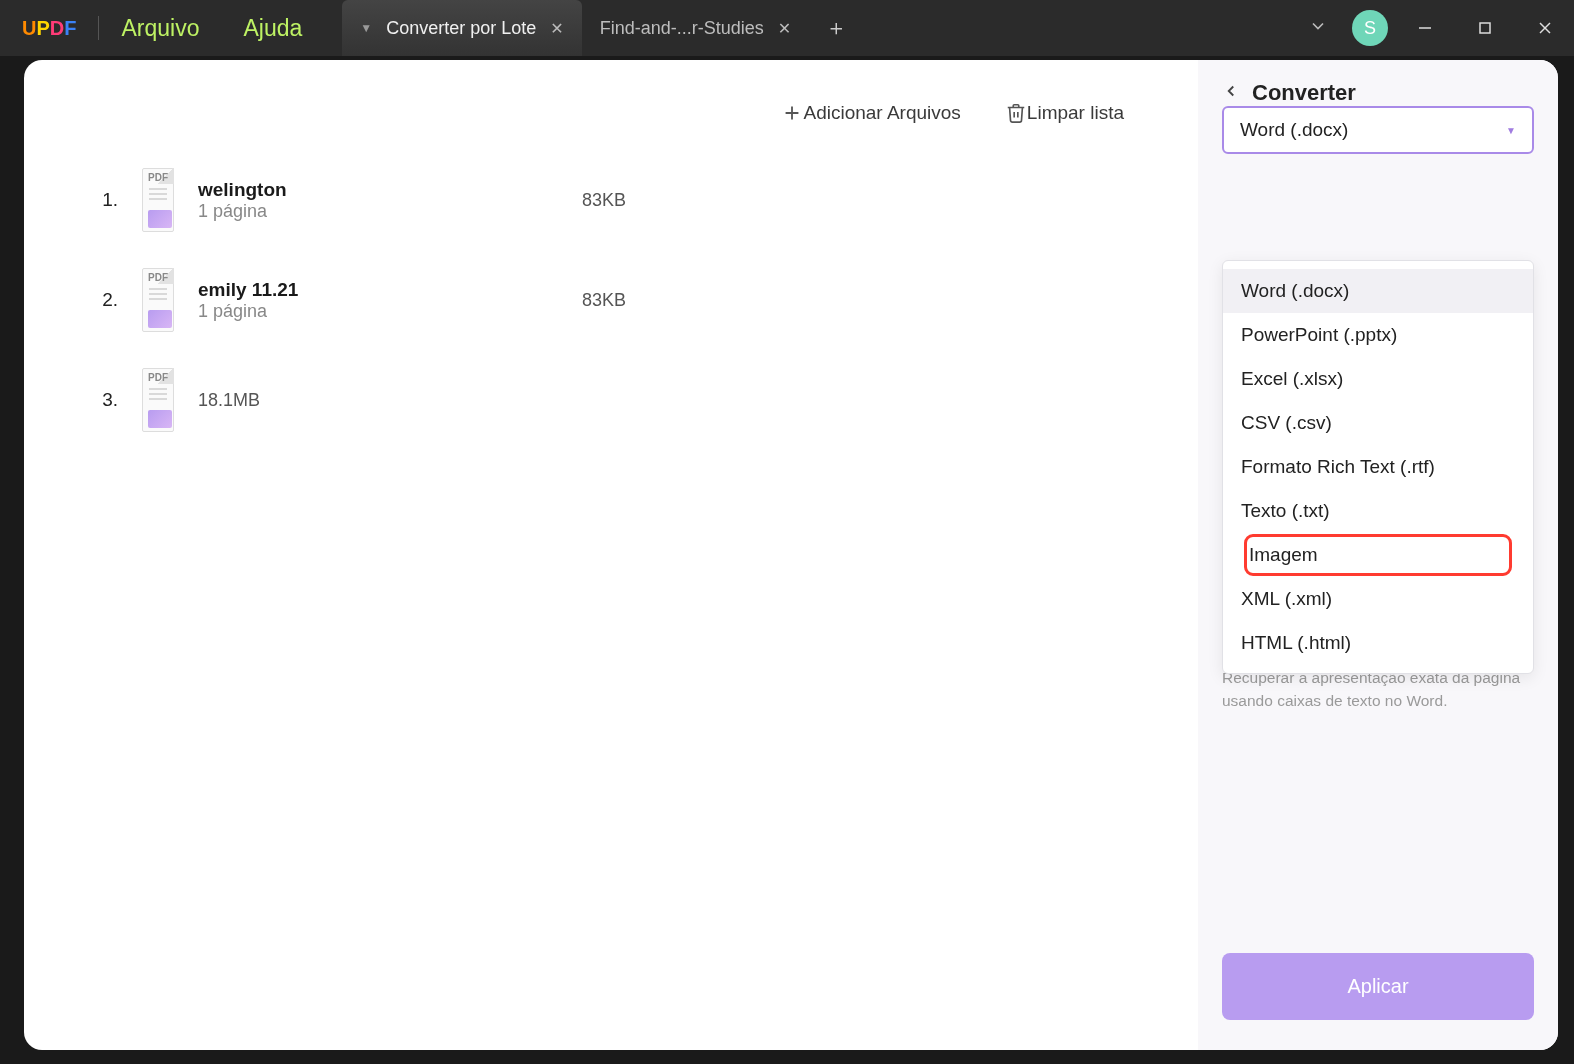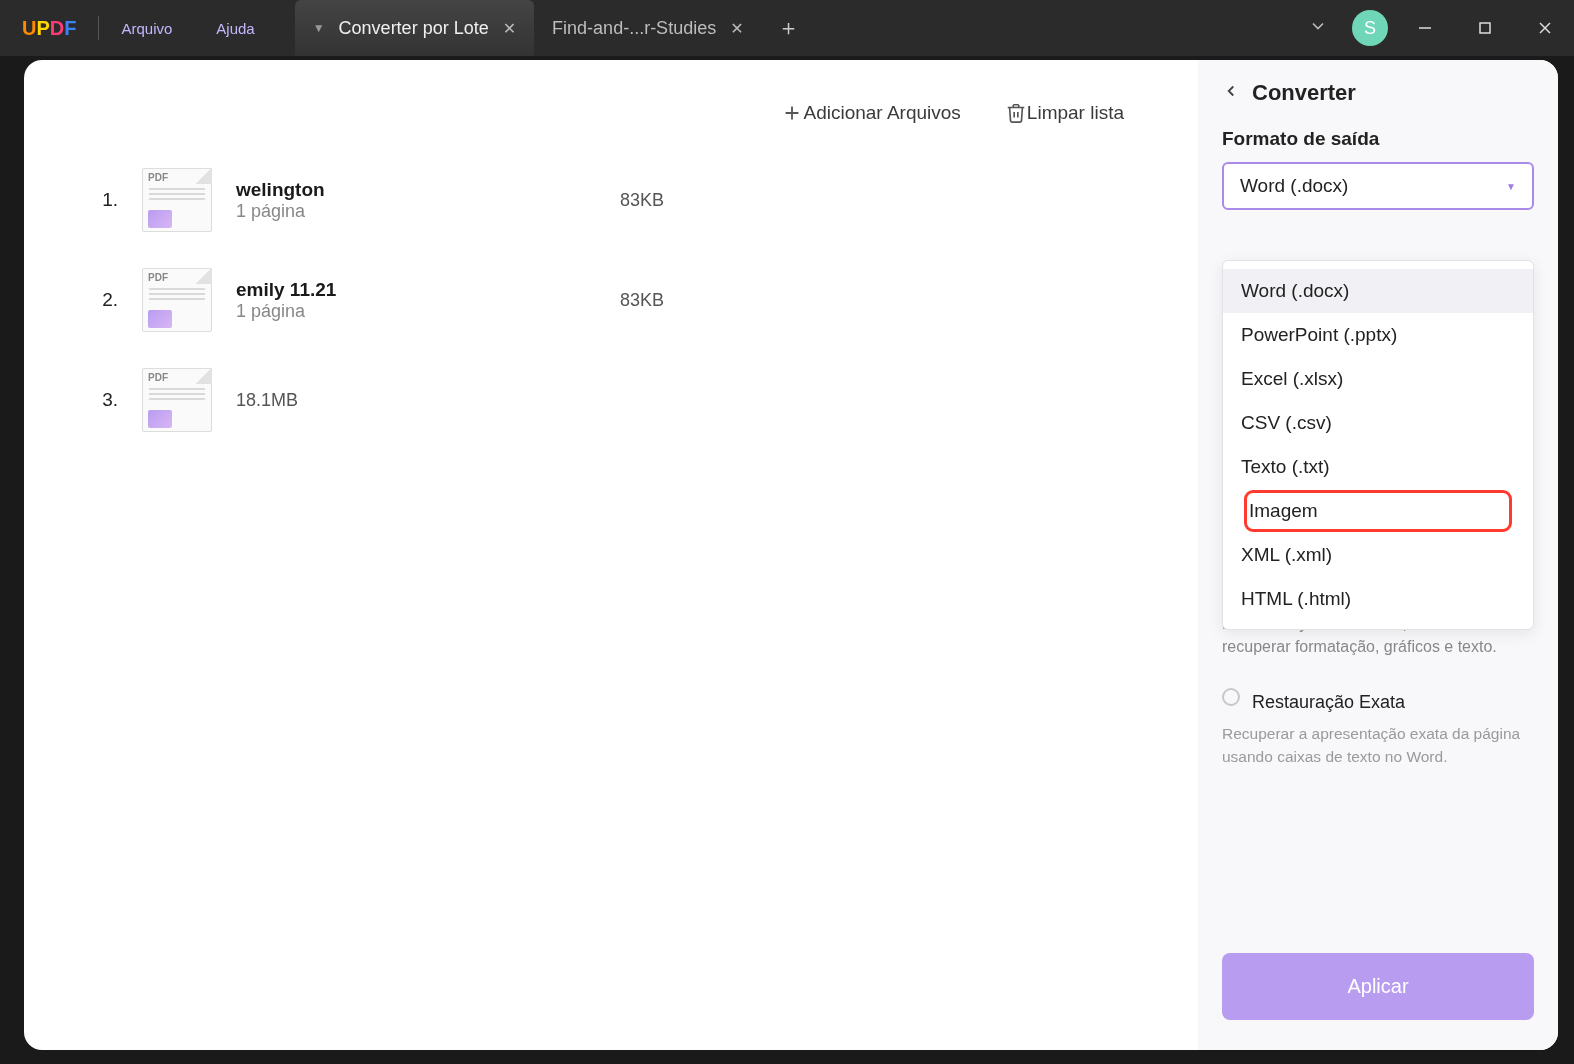--- a/index.html
+++ b/index.html
@@ -2,21 +2,21 @@
 <html><head>
 <meta charset="utf-8">
 <style>
 * { margin: 0; padding: 0; box-sizing: border-box; font-family: -apple-system, BlinkMacSystemFont, "Segoe UI", sans-serif; }
 html, body { width: 1574px; height: 1064px; background: #1a1a1a; overflow: hidden; }
 
 .titlebar { height: 56px; background: #2b2b2b; display: flex; align-items: center; padding: 0; }
 .logo { padding: 0 22px; font-weight: 700; font-size: 20px; letter-spacing: 0; }
 .logo .u { color: #ff8a00; } .logo .p { color: #ffd600; } .logo .d { color: #ff3b77; } .logo .f { color: #3b82f6; }
 .logo-sep { width: 1px; height: 24px; background: #555; }
-.menu-item { color: #c4b5fd; padding: 0 22px; font-size: 15px; cursor: pointer; height: 100%; display: flex; align-items: center; }
+.menu-item { color: #bef264; padding: 0 22px; font-size: 23px; cursor: pointer; height: 100%; display: flex; align-items: center; }
 .tabstrip { display: flex; align-items: center; height: 100%; margin-left: 18px; flex: 1; }
 .tab { height: 100%; display: flex; align-items: center; padding: 0 18px; color: #bdbdbd; font-size: 18px; position: relative; cursor: pointer; gap: 14px; }
 .tab.active { background: linear-gradient(180deg, #444 0%, #333 100%); color: #f0f0f0; border-radius: 6px 6px 0 0; }
 .tab .caret { font-size: 12px; color: #999; }
 .tab .close { color: #bbb; font-size: 16px; }
 .tab-new { color: #ccc; font-size: 22px; padding: 0 16px; cursor: pointer; }
 .titlebar-right { display: flex; align-items: center; gap: 14px; padding-right: 6px; }
 .dropdown-caret { color: #bbb; font-size: 16px; padding: 6px 10px; cursor: pointer; }
 .avatar { width: 36px; height: 36px; border-radius: 50%; background: #6fd6b8; color: #fff; display: flex; align-items: center; justify-content: center; font-size: 18px; }
 .win-btn { width: 46px; height: 40px; display: flex; align-items: center; justify-content: center; color: #ddd; cursor: pointer; }
@@ -25,33 +25,33 @@
 .app-body { position: absolute; top: 60px; left: 24px; right: 16px; bottom: 14px; background: #fff; border-radius: 18px; display: flex; overflow: hidden; }
 
 .main { flex: 1; padding: 22px 40px 20px 70px; position: relative; }
 .toolbar { display: flex; justify-content: flex-end; gap: 44px; padding: 20px 34px 26px 0; }
 .tool-btn { display: flex; align-items: center; color: #3a3a3a; font-size: 19px; cursor: pointer; }
 .tool-btn .ico { color: #555; display: flex; }
 .tool-btn svg { width: 22px; height: 22px; }
 
 .file-row { display: flex; align-items: center; padding: 18px 0; gap: 24px; }
 .idx { width: 24px; text-align: right; font-size: 19px; color: #222; }
-.thumb { width: 70px; height: 64px; position: relative; }
+.thumb { width: 32px; height: 64px; position: relative; }
 .thumb .page { position: absolute; inset: 0; background: #fafafa; border: 1px solid #ddd; border-radius: 2px; }
 .thumb .fold { position: absolute; top: 0; right: 0; width: 16px; height: 16px; background: linear-gradient(135deg, transparent 48%, #e2e2e2 50%); }
 .thumb .pdf { position: absolute; top: 4px; left: 6px; font-size: 10px; font-weight: 700; color: #888; }
 .thumb .lines { position: absolute; top: 20px; left: 7px; right: 7px; height: 14px; background: repeating-linear-gradient(#d9d9d9 0 2px, transparent 2px 5px); }
 .thumb .pic { position: absolute; bottom: 4px; left: 6px; width: 24px; height: 18px; background: linear-gradient(135deg, #b89cf0 0%, #d8b6f5 100%); border-radius: 2px; }
 .file-meta { flex: 0 0 360px; display: flex; flex-direction: column; }
 .file-name { font-size: 19px; font-weight: 600; color: #1a1a1a; }
 .file-sub { font-size: 18px; color: #888; }
 .file-size { font-size: 18px; color: #555; }
 
 .side { width: 360px; border-left: none; background: #f8f7fa; display: flex; flex-direction: column; padding: 20px 24px; position: relative; }
-.side-head { display: flex; align-items: center; gap: 12px; margin-bottom: 22px; }
+.side-head { display: flex; align-items: center; gap: 12px; }
 .side-head .back { cursor: pointer; color: #444; }
 .side-head .back svg { width: 18px; height: 18px; }
 .side-title { font-size: 22px; font-weight: 700; color: #222; }
 .field-label { font-size: 19px; font-weight: 600; color: #222; margin-bottom: 12px; }
 .select { border: 2px solid #a98ae8; border-radius: 6px; background: #fff; height: 48px; display: flex; align-items: center; justify-content: space-between; padding: 0 16px; font-size: 19px; color: #222; cursor: pointer; }
 .select .tri { color: #a07ce0; font-size: 10px; }
 
 .dropdown-list { position: absolute; top: 200px; left: 24px; right: 24px; background: #fff; border: 1px solid #e1e1e6; border-radius: 6px; box-shadow: 0 4px 16px rgba(0,0,0,0.08); padding: 8px 0; z-index: 5; }
 .dd-item { padding: 11px 18px; font-size: 19px; color: #222; cursor: pointer; position: relative; }
 .dd-item.selected { background: #f1f0f4; }
@@ -181,31 +181,31 @@
     </div>
   </div>
 
   <div class="side">
     <div class="side-head">
       <span class="back"><svg viewBox="0 0 24 24" fill="none" stroke="currentColor" stroke-width="2.5">
             <polyline points="15 18 9 12 15 6"></polyline>
           </svg></span>
       <span class="side-title">Converter</span>
     </div>
-    <div class="field-label">Formato de saída</div>
     <div class="select">
       <span>Word (.docx)</span>
       <span class="tri">▼</span>
     </div>
 
     <div class="dropdown-list">
       <div class="dd-item selected">Word (.docx)</div>
       <div class="dd-item">PowerPoint (.pptx)</div>
       <div class="dd-item">Excel (.xlsx)</div>
       <div class="dd-item">CSV (.csv)</div>
+      <div class="dd-item">Formato Rich Text (.rtf)</div>
       <div class="dd-item">Texto (.txt)</div>
       <div class="dd-item highlighted">Imagem</div>
       <div class="dd-item">XML (.xml)</div>
       <div class="dd-item">HTML (.html)</div>
     </div>
 
     <div class="below-dropdown">Detectar layout e colunas, mas só recuperar formatação, gráficos e texto.</div>
 
     <div class="radio-row">
       <div class="radio"></div>

